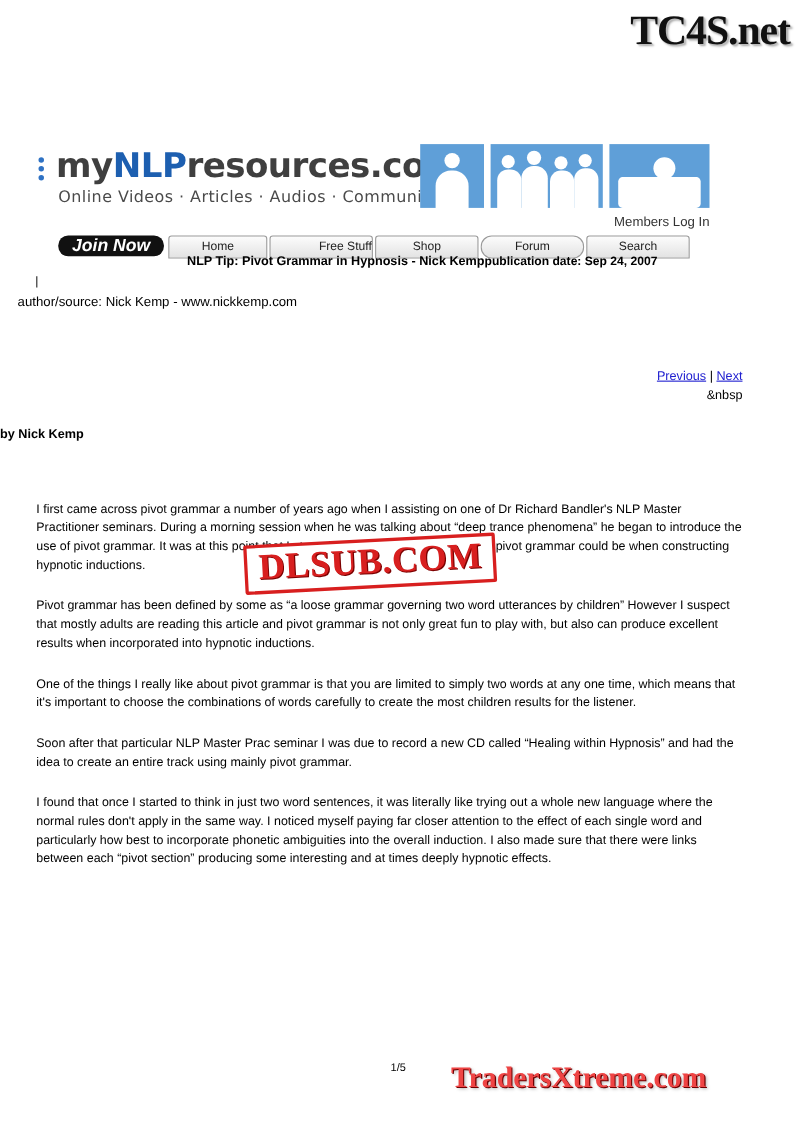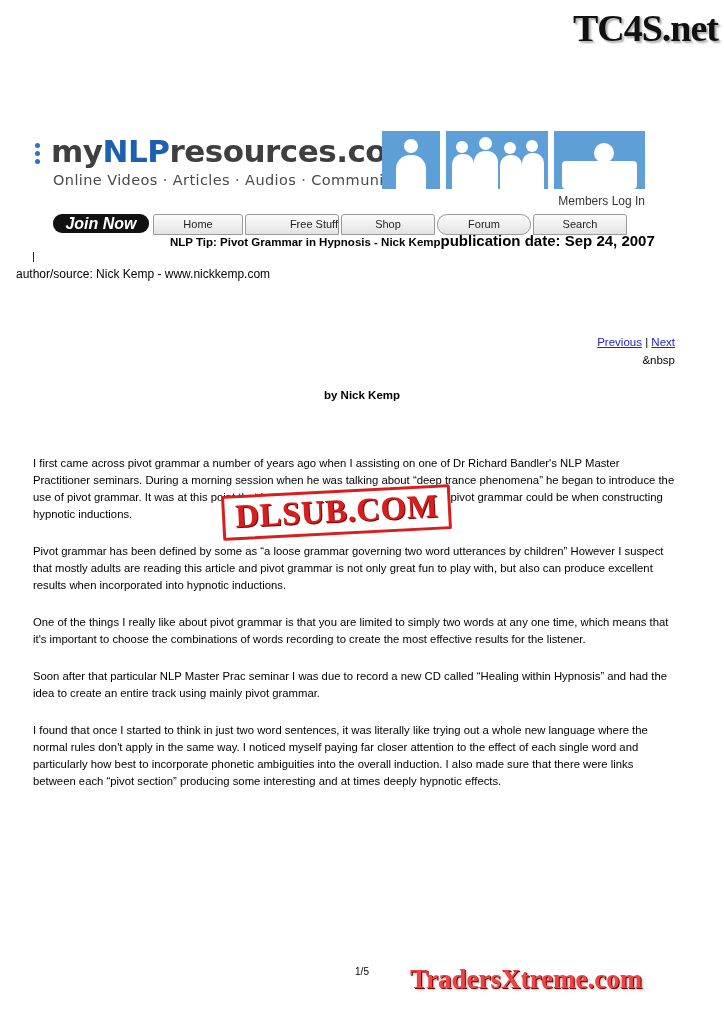--- a/index.html
+++ b/index.html
@@ -167,21 +167,21 @@
   .doc-title-row {
     position: absolute;
     left: 170px;
     top: 232px;
     font-size: 11.5px;
     font-weight: bold;
     white-space: nowrap;
   }
   .doc-title-row .pubdate {
     font-weight: bold;
-    font-size: 15px;
+    font-size: 11px;
   }
   .pipe-line {
     position: absolute;
     left: 32px;
     top: 250px;
     font-size: 11px;
   }
   .author-line {
     position: absolute;
     left: 16px;
@@ -205,21 +205,20 @@
     right: 49px;
     top: 354px;
     font-size: 11.5px;
   }
 
   .byline {
     position: absolute;
     left: 0;
     top: 389px;
     width: 724px;
-    text-align: center;
     font-size: 11.5px;
     font-weight: bold;
   }
 
   .body-text {
     position: absolute;
     left: 33px;
     top: 455px;
     width: 645px;
     font-size: 11.3px;
@@ -335,21 +334,21 @@
     <span>|</span>
     <a href="#">Next</a>
   </div>
   <div class="nbsp-line">&amp;nbsp</div>
 
   <div class="byline">by Nick Kemp</div>
 
   <div class="body-text">
     <p>I first came across pivot grammar a number of years ago when I assisting on one of Dr Richard Bandler's NLP Master Practitioner seminars. During a morning session when he was talking about “deep trance phenomena” he began to introduce the use of pivot grammar. It was at this point that I started to wonder on just how useful pivot grammar could be when constructing hypnotic inductions.</p>
     <p>Pivot grammar has been defined by some as “a loose grammar governing two word utterances by children” However I suspect that mostly adults are reading this article and pivot grammar is not only great fun to play with, but also can produce excellent results when incorporated into hypnotic inductions.</p>
-    <p>One of the things I really like about pivot grammar is that you are limited to simply two words at any one time, which means that it's important to choose the combinations of words recording to create the most effective results for the listener.</p>
+    <p>One of the things I really like about pivot grammar is that you are limited to simply two words at any one time, which means that it's important to choose the combinations of words carefully to create the most children results for the listener.</p>
     <p>Soon after that particular NLP Master Prac seminar I was due to record a new CD called “Healing within Hypnosis” and had the idea to create an entire track using mainly pivot grammar.</p>
     <p>I found that once I started to think in just two word sentences, it was literally like trying out a whole new language where the normal rules don't apply in the same way. I noticed myself paying far closer attention to the effect of each single word and particularly how best to incorporate phonetic ambiguities into the overall induction. I also made sure that there were links between each “pivot section” producing some interesting and at times deeply hypnotic effects.</p>
   </div>
 
   <div class="dlsub">DLSUB.COM</div>
 
   <div class="page-num">1/5</div>
   <div class="txm">TradersXtreme.com</div>
 
 </div>

